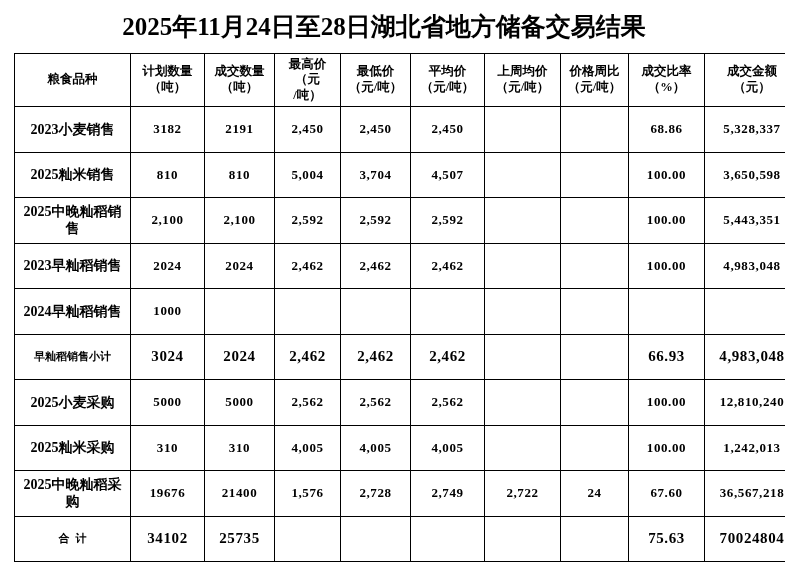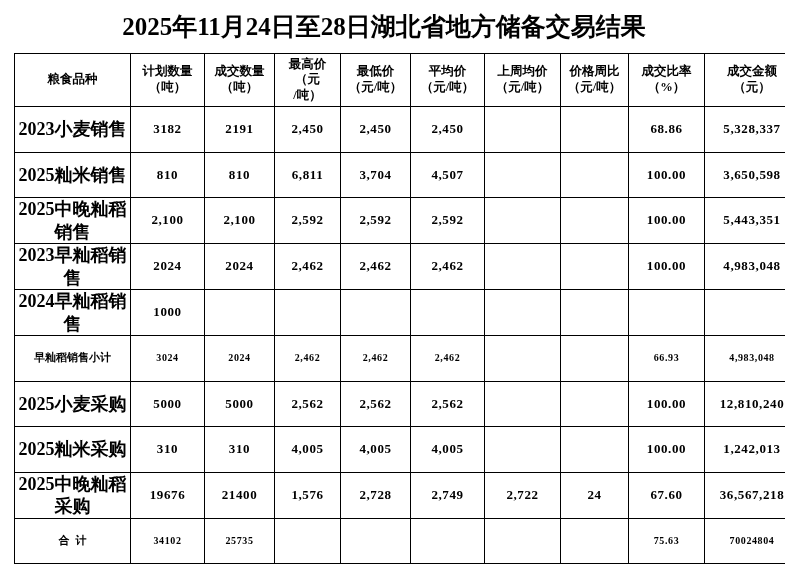--- a/index.html
+++ b/index.html
@@ -51,35 +51,35 @@
     font-size: 12.5px;
   }
   thead td .hdr {
     display: block;
     line-height: 1.25;
   }
   tbody td {
     height: 44.5px;
   }
   tbody td.label {
-    font-size: 18px;
+    font-size: 14px;
   }
   tbody td.num {
     font-family: "Liberation Serif", serif;
     font-size: 13px;
     letter-spacing: 0.6px;
   }
   tr.subtotal td, tr.total td {
     font-weight: bold;
   }
   tr.subtotal td.label, tr.total td.label {
     font-size: 11px;
   }
   tr.subtotal td.num, tr.total td.num {
-    font-size: 10px;
+    font-size: 15px;
   }
   tr.total td.label {
     letter-spacing: 6px;
     text-indent: 6px;
   }
   col.c0 { width: 116px; }
   col.c1 { width: 74px; }
   col.c2 { width: 70px; }
   col.c3 { width: 66px; }
   col.c4 { width: 70px; }
@@ -163,21 +163,21 @@
         <td class="num">2,450</td>
         <td class="num"></td>
         <td class="num"></td>
         <td class="num">68.86</td>
         <td class="num">5,328,337</td>
       </tr>
       <tr class="data">
         <td class="label">2025籼米销售</td>
         <td class="num">810</td>
         <td class="num">810</td>
-        <td class="num">6,811</td>
+        <td class="num">5,004</td>
         <td class="num">3,704</td>
         <td class="num">4,507</td>
         <td class="num"></td>
         <td class="num"></td>
         <td class="num">100.00</td>
         <td class="num">3,650,598</td>
       </tr>
       <tr class="data">
         <td class="label">2025中晚籼稻销售</td>
         <td class="num">2,100</td>

